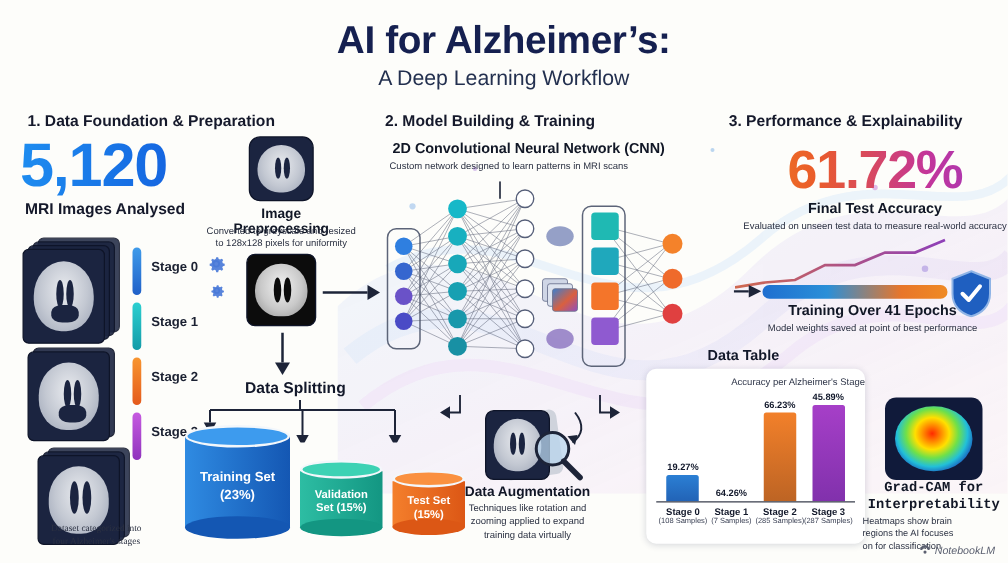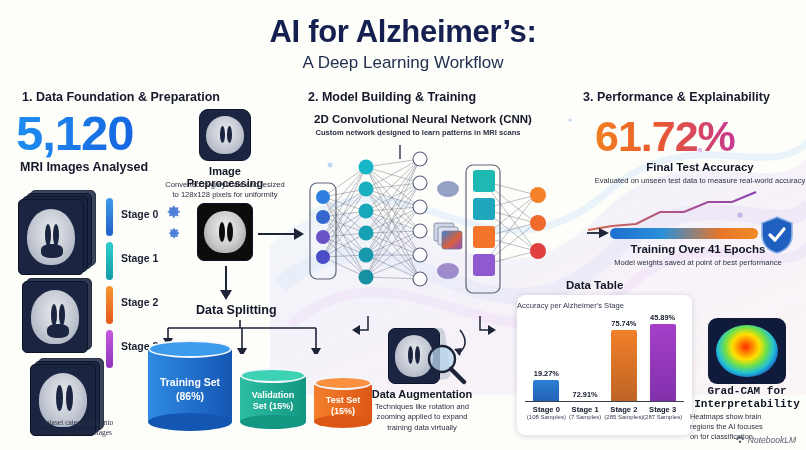--- a/index.html
+++ b/index.html
@@ -66,26 +66,26 @@
   .ds-title { position: absolute; left: 196px; top: 303px; font-size: 12.5px; font-weight: bold; color: #12182a; }
   .cyl { position: absolute; }
   .cyl .body { position: absolute; left: 0; right: 0; bottom: 0; top: 9px; }
   .cyl .top { position: absolute; left: 0; right: 0; top: 0; height: 18px; border-radius: 50%; }
   .cyl .bot { position: absolute; left: 0; right: 0; bottom: -9px; height: 18px; border-radius: 50%; }
   .cyl .lbl { position: absolute; left: 0; right: 0; text-align: center; color: #fff; font-weight: bold; }
 
   
   .cnn-title { position: absolute; left: 308px; top: 113px; width: 230px; text-align: center;
     font-size: 11.5px; font-weight: bold; color: #111726; }
-  .cnn-sub { position: absolute; left: 295px; top: 128px; width: 246px; text-align: center;
-    font-size: 7.6px; color: #2b3142; font-weight: bold; }
+  .cnn-sub { position: absolute; left: 284px; top: 128px; width: 246px; text-align: center;
+    font-size: 7.6px; color: #2b3142; }
 
   
   .acc {
-    position: absolute; left: 595px; top: 112px; width: 210px; text-align: left;
+    position: absolute; left: 595px; top: 112px; width: 210px; text-align: center;
     font-size: 43px; font-weight: bold; letter-spacing: -1px;
     background: linear-gradient(90deg, #f07f21 0%, #ea5b2a 28%, #c3359a 70%, #9b3bc4 100%);
     -webkit-background-clip: text; background-clip: text; color: transparent;
   }
   .acc-cap { position: absolute; left: 595px; top: 161px; width: 210px; text-align: center;
     font-size: 11.5px; font-weight: bold; color: #111726; }
   .acc-sub { position: absolute; left: 590px; top: 176px; width: 220px; text-align: center;
     font-size: 7.6px; line-height: 1.35; color: #2b3142; }
 
   .epoch-bar { position: absolute; left: 610px; top: 228px; width: 148px; height: 11px; border-radius: 6px;
@@ -94,21 +94,21 @@
     font-size: 11.5px; font-weight: bold; color: #111726; }
   .epoch-sub { position: absolute; left: 596px; top: 258px; width: 204px; text-align: center;
     font-size: 7.6px; line-height: 1.35; color: #2b3142; }
 
   
   .dt-label { position: absolute; left: 566px; top: 279px; font-size: 11.5px; font-weight: bold; color: #12182a; }
   .chart-card {
     position: absolute; left: 517px; top: 295px; width: 175px; height: 140px;
     background: #ffffff; border-radius: 8px; box-shadow: 0 1px 6px rgba(30,40,80,.18);
   }
-  .chart-title { position: absolute; left: 0; top: 6px; width: 175px; text-align: left;
+  .chart-title { position: absolute; left: 0; top: 6px; width: 175px; text-align: right;
     font-size: 7.6px; color: #30374a; }
   .plot { position: absolute; left: 10px; top: 20px; width: 155px; height: 86px; }
   .axis { position: absolute; left: 8px; top: 106px; width: 159px; height: 1px; background: #3a3f4d; }
   .bar { position: absolute; bottom: 0; border-radius: 2px 2px 0 0; }
   .bar-val { position: absolute; width: 46px; text-align: center; font-size: 7.4px; font-weight: bold; color: #11182b; }
   .tick { position: absolute; width: 44px; text-align: center; top: 110px; }
   .tick .t1 { font-size: 7.6px; font-weight: bold; color: #12182a; }
   .tick .t2 { font-size: 6px; color: #3a4054; }
 
   
@@ -255,21 +255,21 @@
     <polygon points="87,28 97,28 92,37" fill="#1d2438"></polygon>
     <line x1="166" y1="8" x2="166" y2="28" stroke="#1d2438" stroke-width="1.6"></line>
     <polygon points="161,28 171,28 166,37" fill="#1d2438"></polygon>
   </svg>
 
   <div class="cyl" style="left:148px;top:340px;width:84px;height:82px;">
     <div class="body" style="background:linear-gradient(90deg,#2f8be2,#1457b3);"></div>
     <div class="bot" style="background:#1457b3;"></div>
     <div class="top" style="background:#3d9bee;border:2px solid #f3f7fb;"></div>
     <div class="lbl" style="top:36px;font-size:10.5px;">Training Set</div>
-    <div class="lbl" style="top:50px;font-size:10.5px;">(86%)</div>
+    <div class="lbl" style="top:50px;font-size:10.5px;">(23%)</div>
   </div>
 
   <div class="cyl" style="left:240px;top:368px;width:66px;height:54px;">
     <div class="body" style="background:linear-gradient(90deg,#2dbda3,#139682);"></div>
     <div class="bot" style="background:#139682;height:14px;bottom:-7px;"></div>
     <div class="top" style="background:#3dd2b4;border:2px solid #f3f7fb;height:15px;"></div>
     <div class="lbl" style="top:22px;font-size:9px;">Validation</div>
     <div class="lbl" style="top:33px;font-size:9px;">Set (15%)</div>
   </div>
 
@@ -466,23 +466,23 @@
   <div class="epoch-title">Training Over 41 Epochs</div>
   <div class="epoch-sub">Model weights saved at point of
 best performance</div>
 
   <div class="dt-label">Data Table</div>
   <div class="chart-card">
     <div class="chart-title">Accuracy per Alzheimer's Stage</div>
     <div class="plot" id="plot">
         <div class="bar" style="left: 6.375px; width: 26px; height: 20.7153px; background: linear-gradient(rgb(43, 127, 212), rgb(34, 99, 182));"></div>
         <div class="bar-val" style="left: -3.625px; top: 54.2848px;">19.27%</div>
-        <div class="bar-val" style="left: 35.125px; top: 75px;">72.91%</div>
+        <div class="bar-val" style="left: 35.125px; top: 75px;">64.26%</div>
         <div class="bar" style="left: 83.875px; width: 26px; height: 71.1972px; background: linear-gradient(rgb(242, 128, 42), rgb(189, 100, 36));"></div>
-        <div class="bar-val" style="left: 73.875px; top: 3.80275px;">75.74%</div>
+        <div class="bar-val" style="left: 73.875px; top: 3.80275px;">66.23%</div>
         <div class="bar" style="left: 122.625px; width: 26px; height: 76.9055px; background: linear-gradient(rgb(166, 63, 200), rgb(129, 49, 172));"></div>
         <div class="bar-val" style="left: 112.625px; top: -1.9055px;">45.89%</div>
       </div>
     <div class="axis"></div>
     <div id="ticks">
         <div class="tick" style="left: 7.375px;">
           <div class="t1">Stage 0</div>
           <div class="t2">(108 Samples)</div>
         </div>
         <div class="tick" style="left: 46.125px;">

